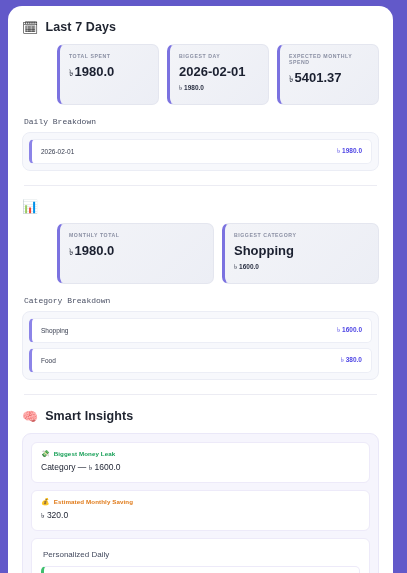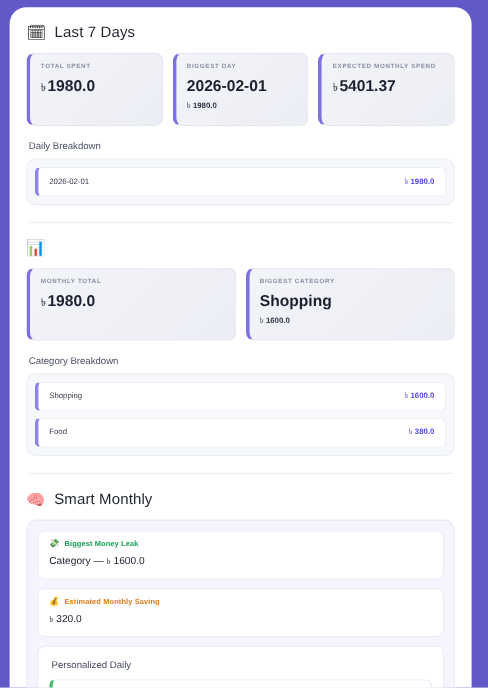--- a/index.html
+++ b/index.html
@@ -36,29 +36,30 @@
     padding-top: 14px;
     padding-bottom: 10px;
   }
   .section-head .emoji {
     font-size: 13px;
     line-height: 1;
     display: inline-block;
   }
   .section-title {
     font-size: 12.5px;
-    font-weight: normal;
+    font-weight: bold;
     color: #1f2430;
     letter-spacing: .1px;
   }
 
   
   .stat-row {
     display: flex;
     gap: 8px;
+    margin-left: 35px;
   }
   .stat-card {
     flex: 1;
     background: linear-gradient(135deg, #f3f4f8 0%, #eceef5 100%);
     border: 1px solid #e4e6ef;
     border-left: 3px solid #7b72e0;
     border-radius: 7px;
     padding: 8px 9px 10px 9px;
     min-height: 46px;
   }
@@ -83,20 +84,21 @@
     font-weight: bold;
     color: #2a3043;
   }
   .stat-sub .cur { font-weight: normal; }
 
   
   .sub-head {
     font-size: 8px;
     color: #4a5064;
     margin: 12px 0 6px 2px;
+    font-family: Liberation Mono, monospace;
   }
   .list-wrap {
     background: #f7f8fc;
     border: 1px solid #ebedf5;
     border-radius: 8px;
     padding: 6px;
   }
   .list-row {
     display: flex;
     align-items: center;
@@ -241,21 +243,21 @@
     <div class="list-row">
       <span class="list-key">Food</span>
       <span class="list-val"><span class="cur">৳</span> <span>380.0</span></span>
     </div>
   </div>
 
   <div class="divider"></div>
 
   <div class="section-head">
     <span class="emoji">🧠</span>
-    <span class="section-title">Smart Monthly</span>
+    <span class="section-title">Smart Insights</span>
   </div>
 
   <div class="insight-wrap">
 
     <div class="insight-card leak">
       <div class="insight-head">
         <span class="emoji">💸</span>
         <span class="txt">Biggest Money Leak</span>
       </div>
       <div class="insight-body"><span>Category — </span><span class="cur">৳</span> <span>1600.0</span></div>

